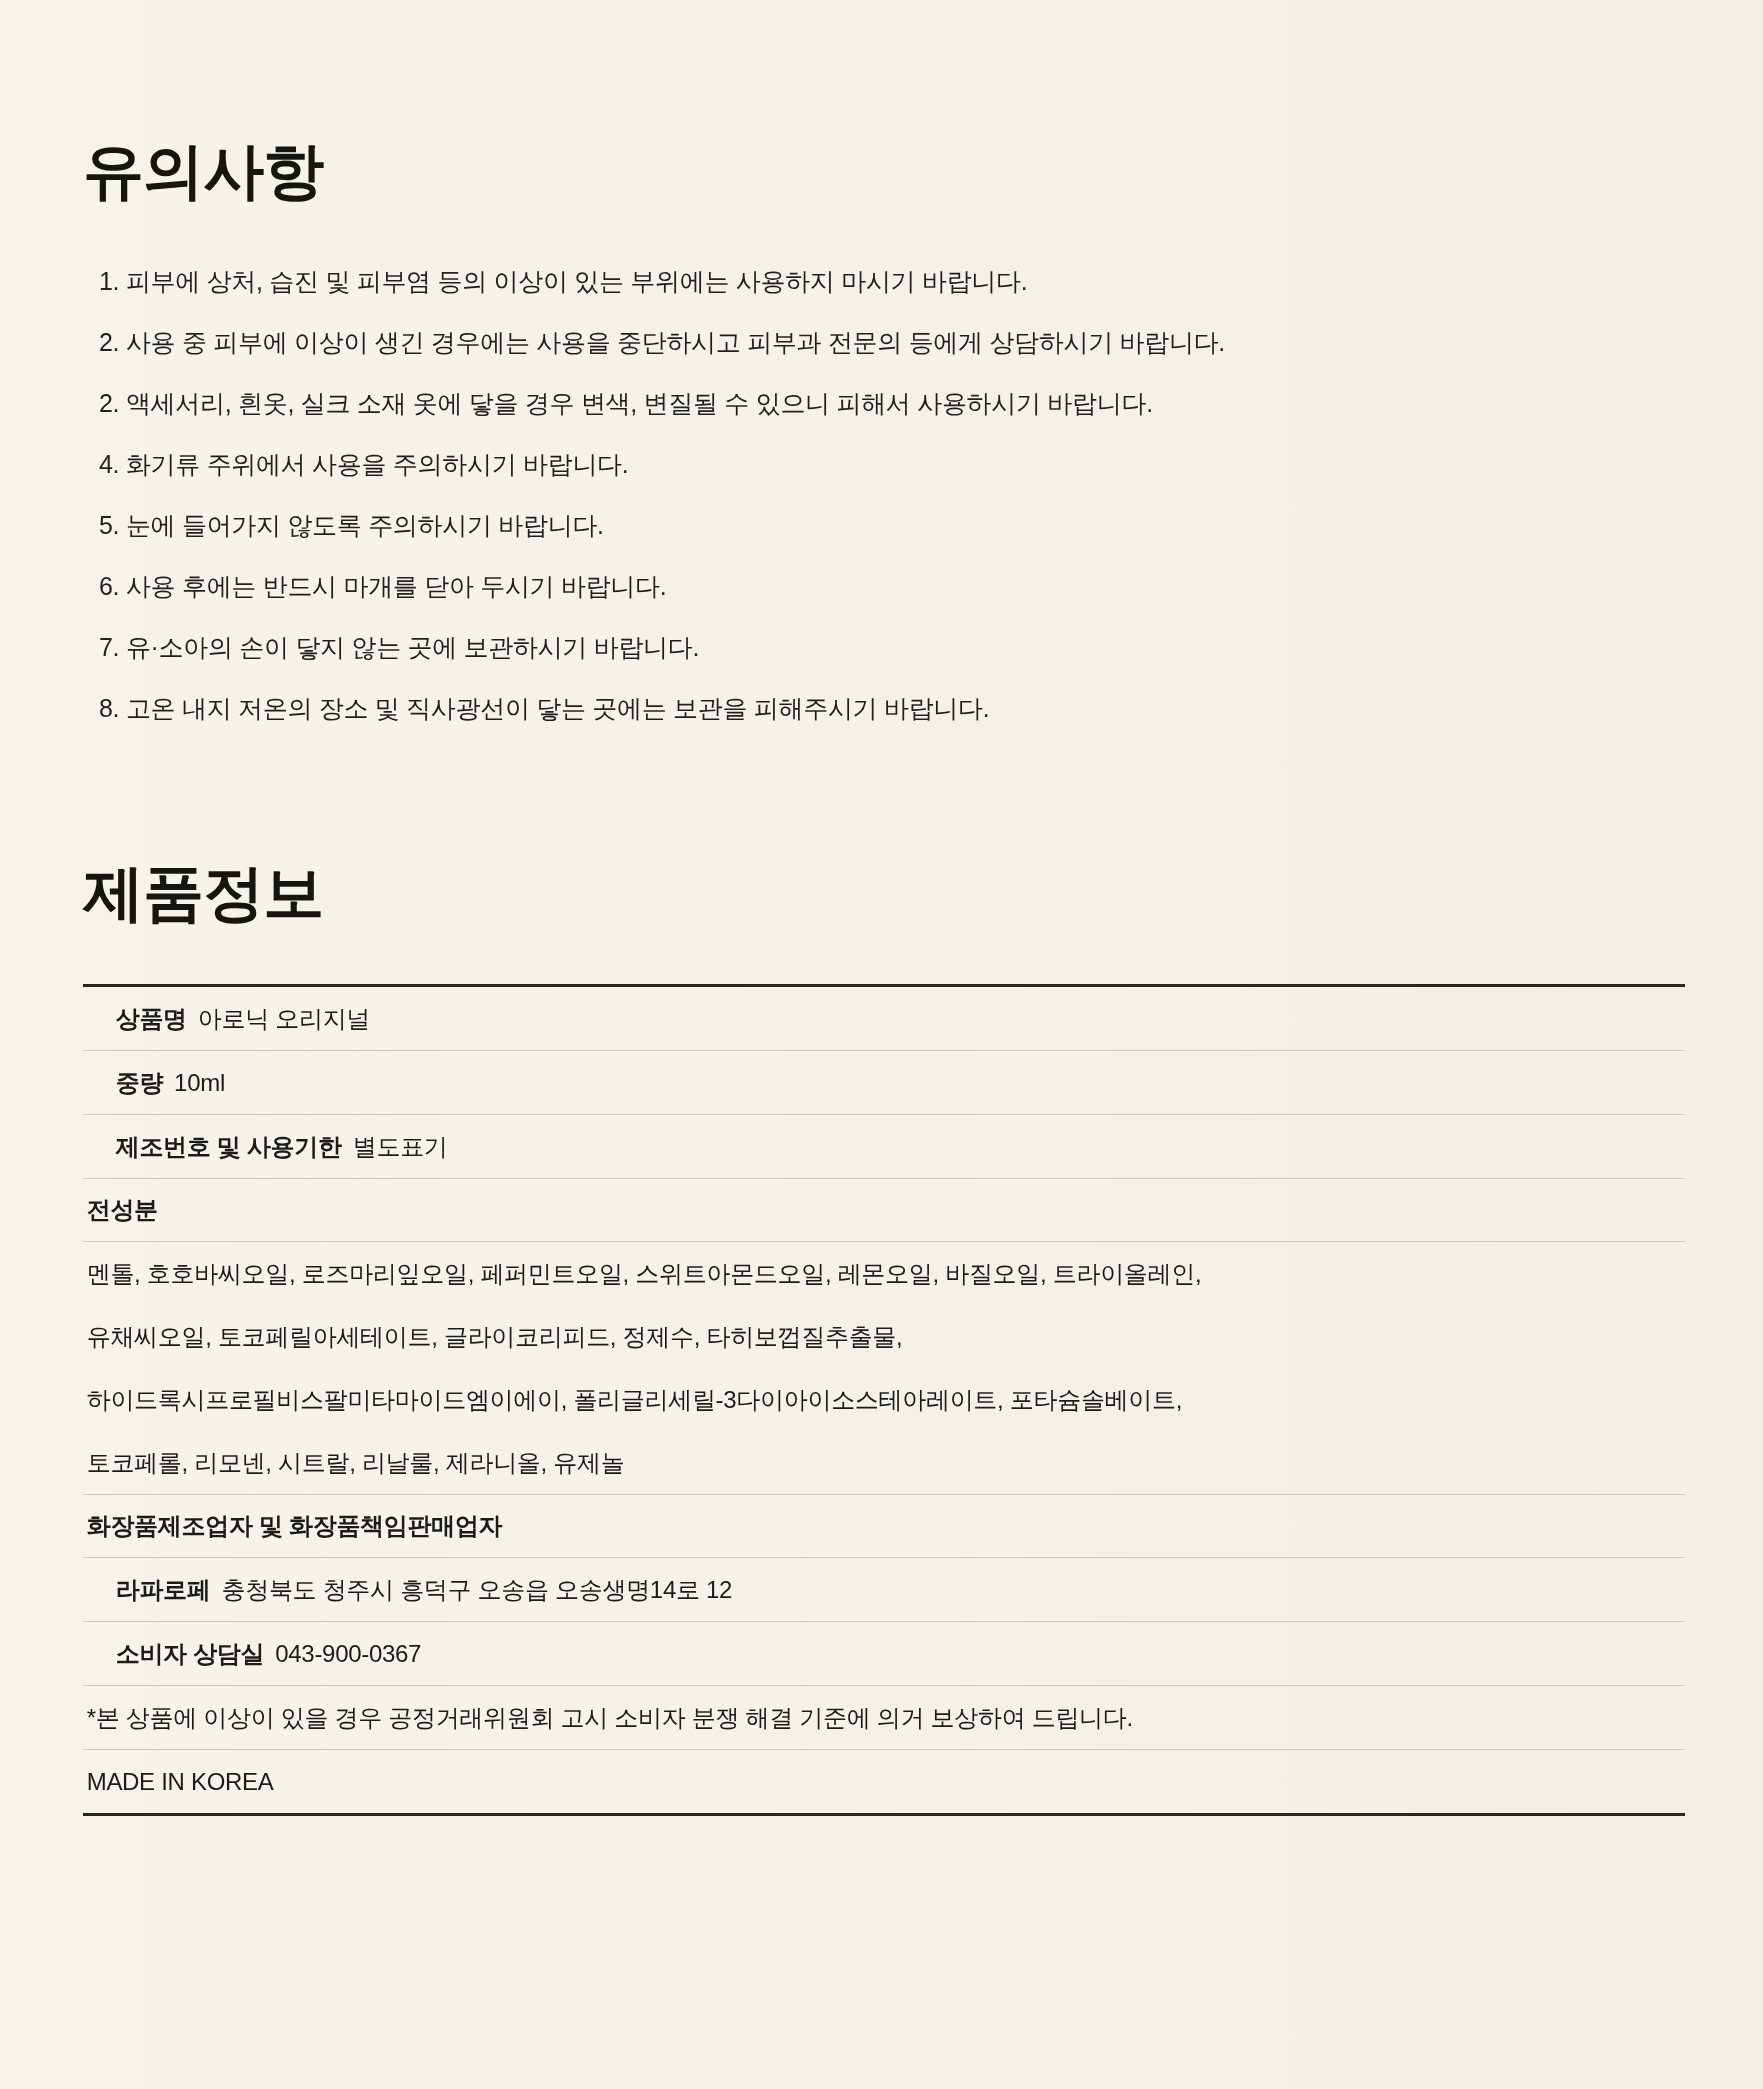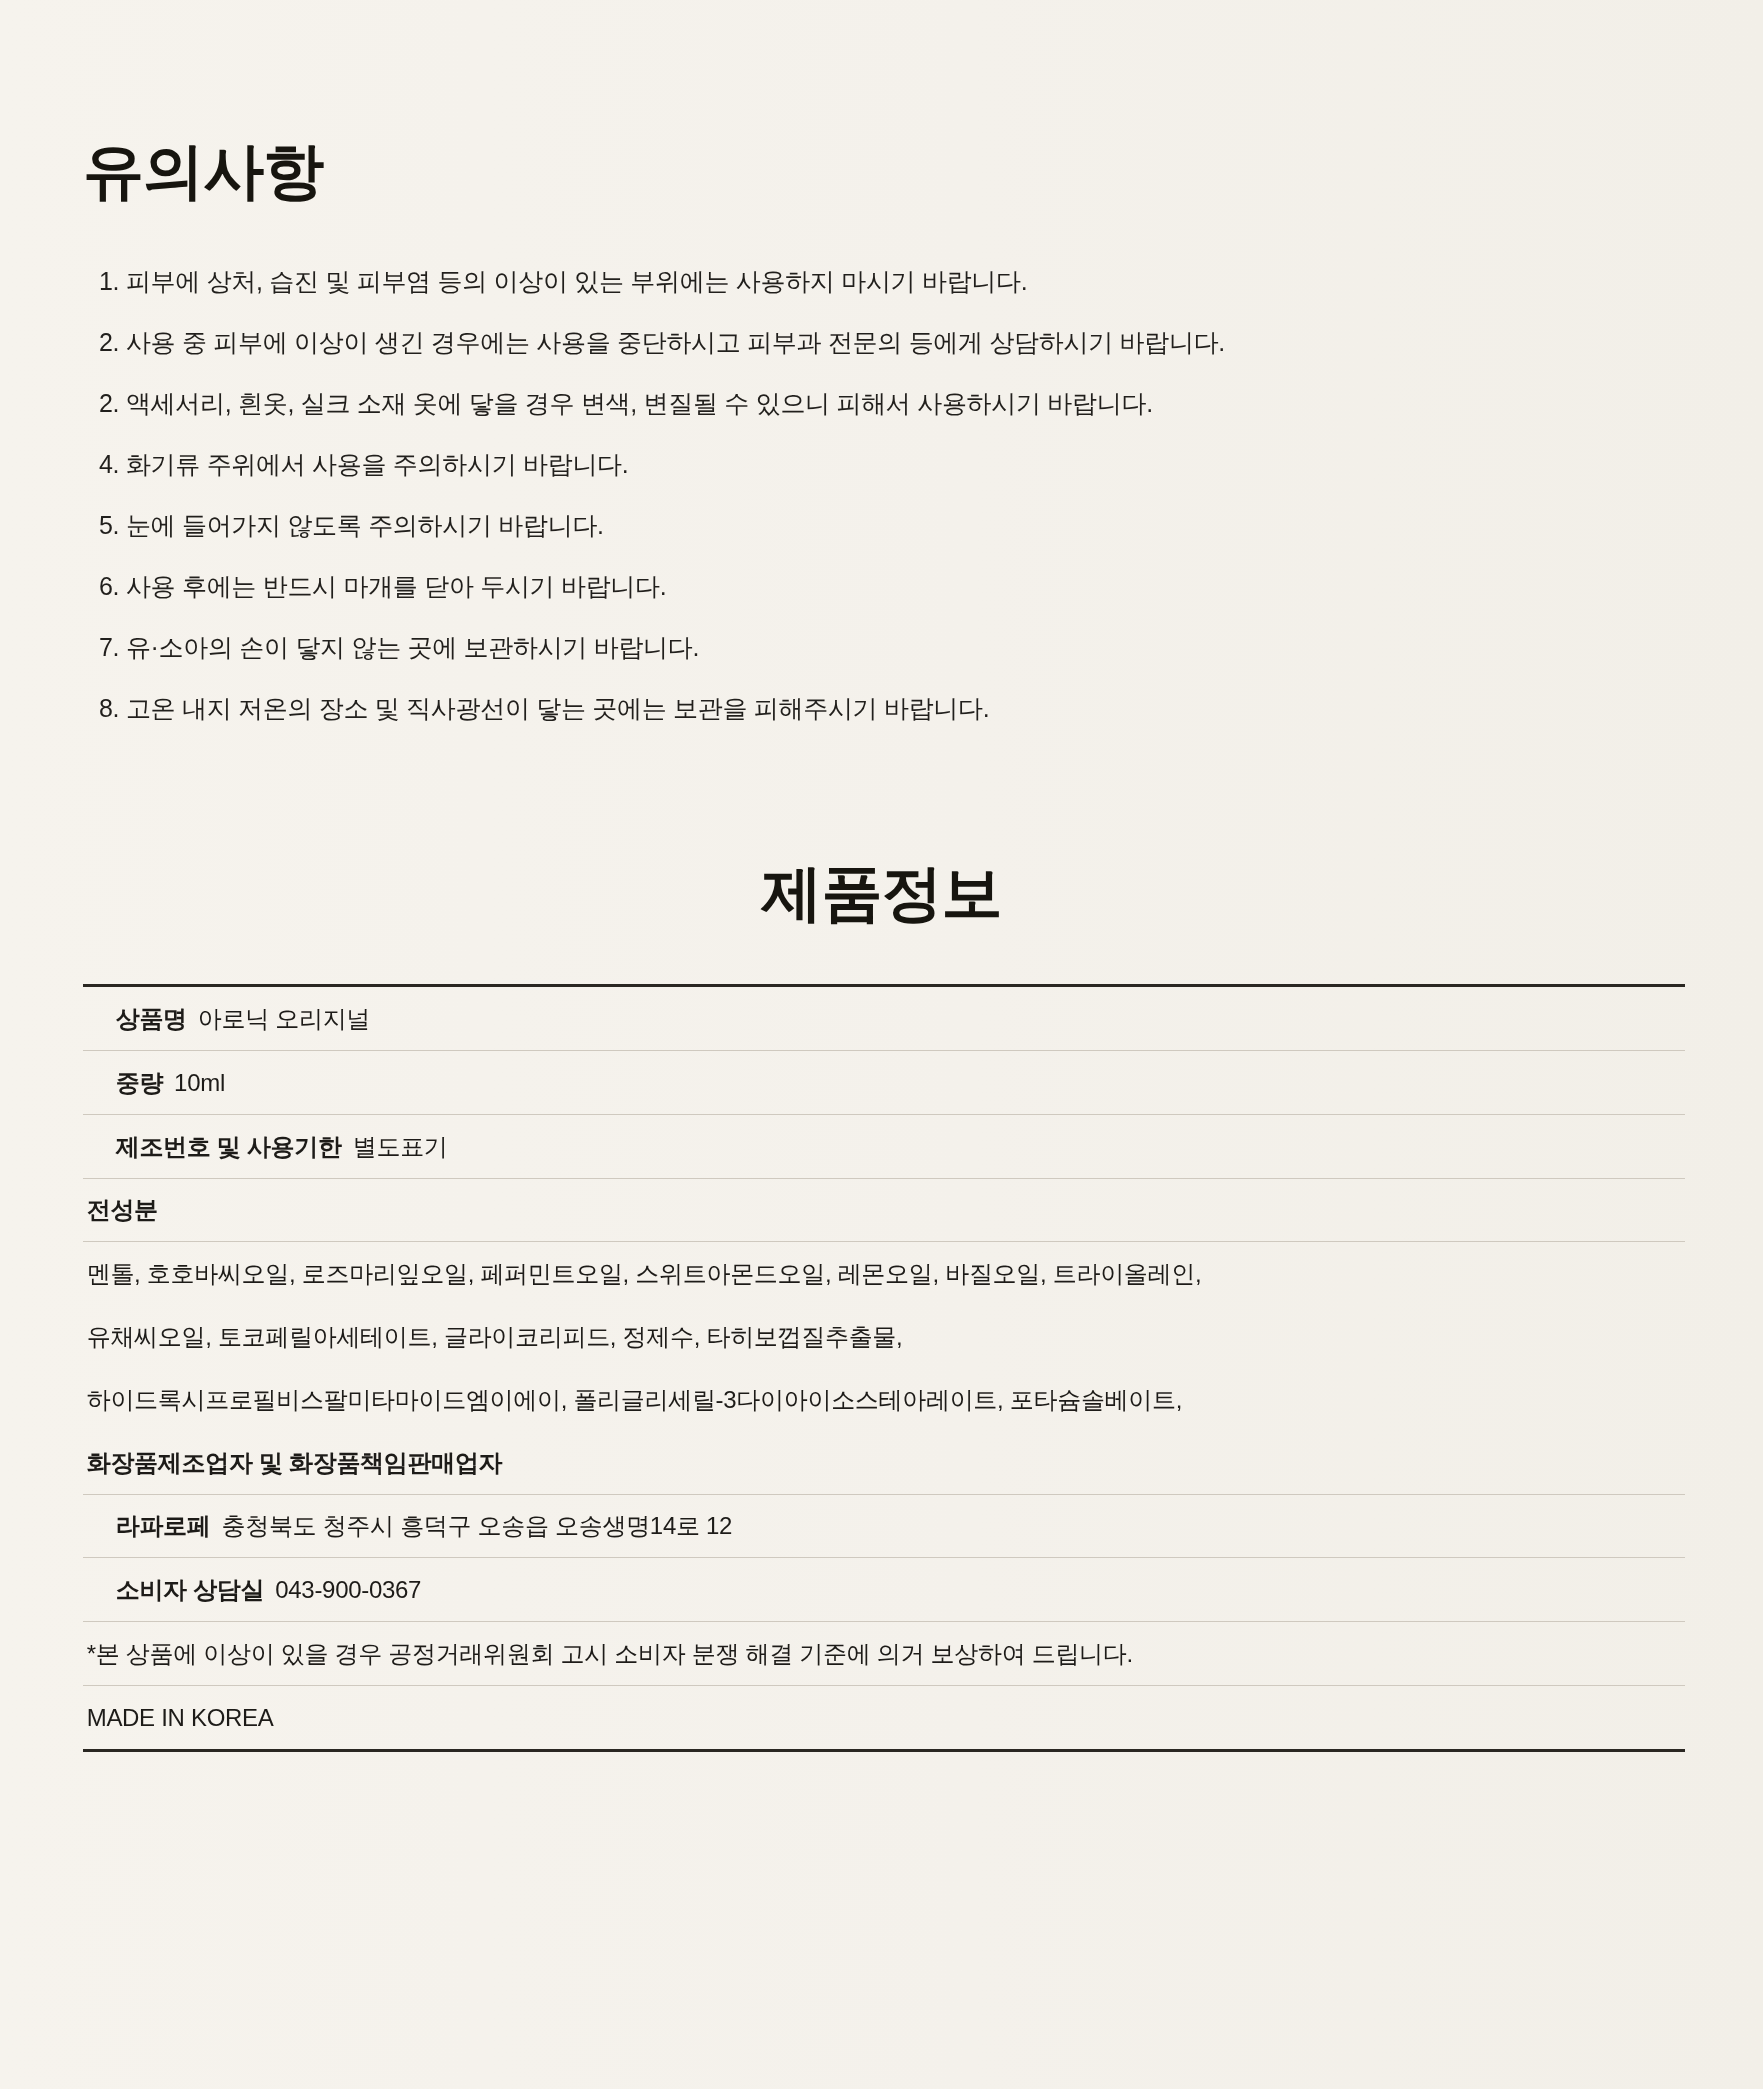--- a/index.html
+++ b/index.html
@@ -43,21 +43,20 @@
     margin-bottom: 23px;
     letter-spacing: -0.3px;
     font-weight: 400;
   }
 
   .spacer-big { height: 110px; }
 
   .info-title {
     margin-top: 0;
     margin-bottom: 101px;
-    text-align: center;
   }
 
   table.info-table {
     width: 1602px;
     border-collapse: collapse;
     table-layout: fixed;
   }
   table.info-table tr.top-rule td {
     border-top: 3.7px solid #2a2722;
   }
@@ -146,20 +145,23 @@
       <tr>
         <td class="ing-line">멘톨, 호호바씨오일, 로즈마리잎오일, 페퍼민트오일, 스위트아몬드오일, 레몬오일, 바질오일, 트라이올레인,</td>
       </tr>
       <tr>
         <td class="ing-line">유채씨오일, 토코페릴아세테이트, 글라이코리피드, 정제수, 타히보껍질추출물,</td>
       </tr>
       <tr>
         <td class="ing-line">하이드록시프로필비스팔미타마이드엠이에이, 폴리글리세릴-3다이아이소스테아레이트, 포타슘솔베이트,</td>
       </tr>
       <tr>
+        <td class="ing-line ing-last">토코페롤, 리모넨, 시트랄, 리날룰, 제라니올, 유제놀</td>
+      </tr>
+      <tr>
         <td class="hdr-only">화장품제조업자 및 화장품책임판매업자</td>
       </tr>
       <tr>
         <td>
           <span class="lbl">라파로페</span><span class="val">충청북도 청주시 흥덕구 오송읍 오송생명14로 12</span>
         </td>
       </tr>
       <tr>
         <td>
           <span class="lbl">소비자 상담실</span><span class="val">043-900-0367</span>

